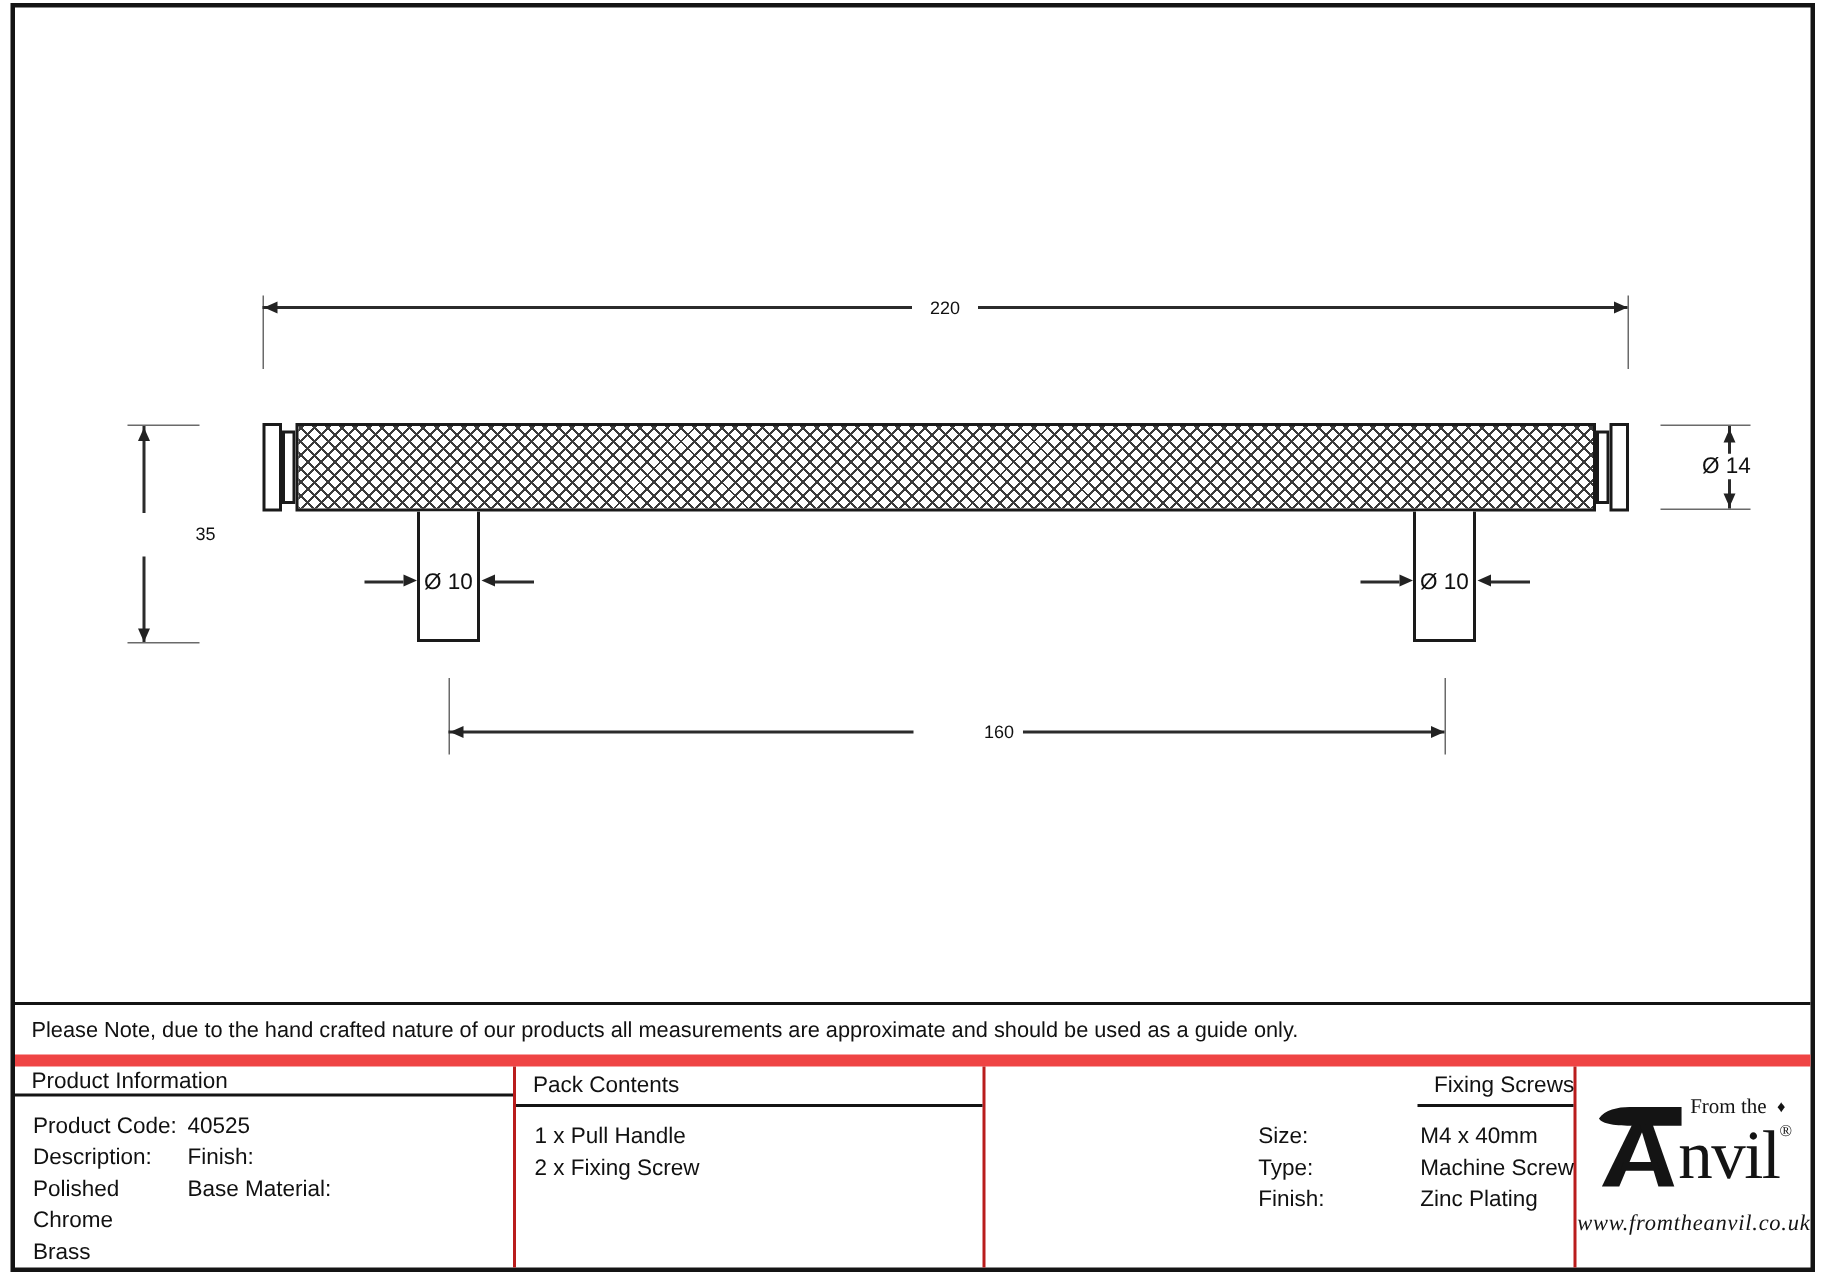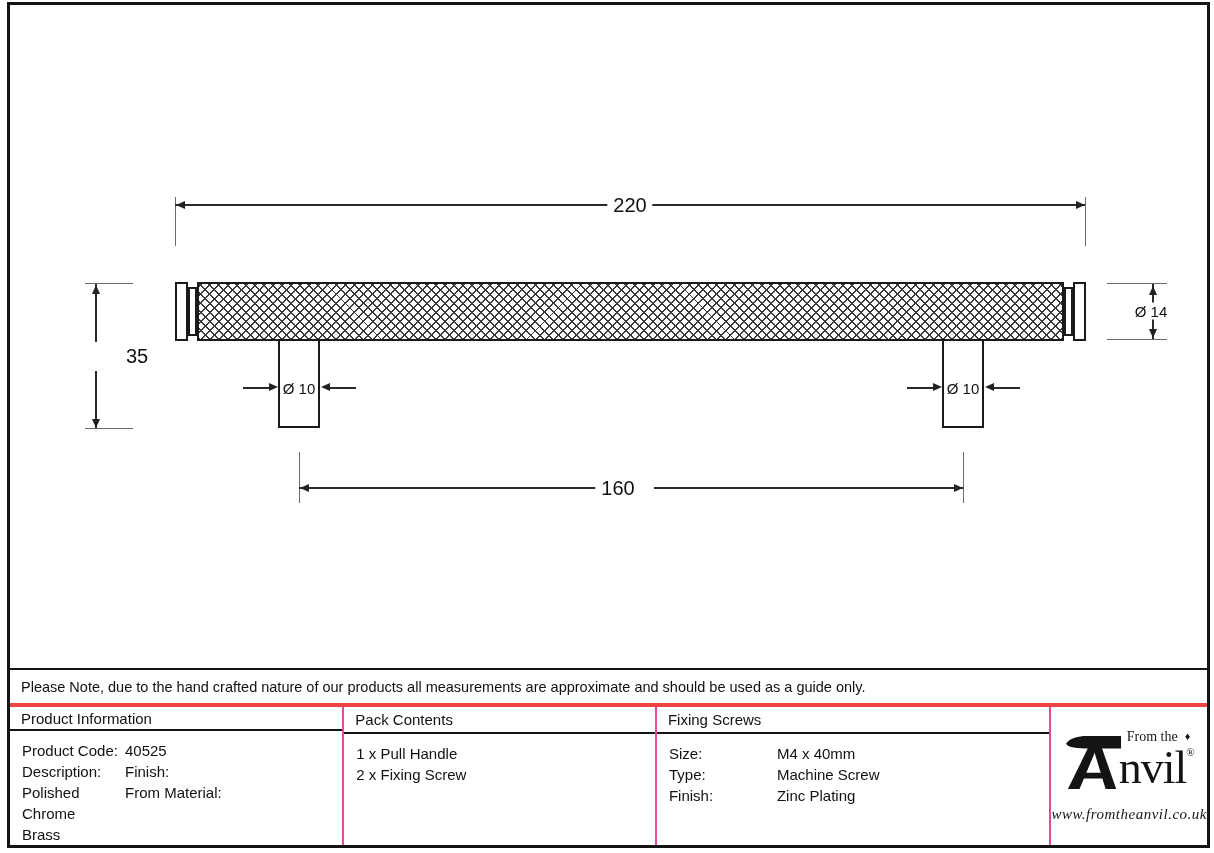--- a/index.html
+++ b/index.html
@@ -12,38 +12,38 @@
   .hline{position:absolute;height:1.5px;background:#2b2b2b;}
   .vline{position:absolute;width:1.5px;background:#2b2b2b;}
   .ext-h{position:absolute;height:1px;background:#6a6a6a;}
   .ext-v{position:absolute;width:1px;background:#6a6a6a;}
   .arr{position:absolute;width:0;height:0;border-style:solid;}
   .arr.left {border-width:4px 9px 4px 0;border-color:transparent #222 transparent transparent;}
   .arr.right{border-width:4px 0 4px 9px;border-color:transparent transparent transparent #222;}
   .arr.up   {border-width:0 4px 9px 4px;border-color:transparent transparent #222 transparent;}
   .arr.down {border-width:9px 4px 0 4px;border-color:#222 transparent transparent transparent;}
   .dim-label{position:absolute;transform:translate(-50%,-50%);background:#fff;
-        padding:0 6px;font-size:20px;white-space:nowrap;}
+        padding:0 6px;font-size:12px;white-space:nowrap;}
   .dim-label.small{font-size:15px;padding:0 2px;}
 
   .outline{position:absolute;border:2px solid #1a1a1a;background:#fff;box-sizing:border-box;}
   .knurl{position:absolute;border:2px solid #1a1a1a;box-sizing:border-box;background-color:#fff;
         background-image:
           repeating-linear-gradient(45deg,#3a3a3a 0 1.4px,transparent 1.4px 6.4px),
           repeating-linear-gradient(-45deg,#3a3a3a 0 1.4px,transparent 1.4px 6.4px);}
   .post{border-top:none;}
 
   
   .bottom{position:absolute;left:10px;top:668px;width:1197px;height:177px;
         border-top:2px solid #141414;box-sizing:border-box;display:flex;flex-direction:column;}
-  .note-row{height:33px;border-bottom:4px solid #ef4444;display:flex;align-items:center;
+  .note-row{height:33px;border-bottom:8px solid #ef4444;display:flex;align-items:center;
         padding-left:11px;font-size:14.5px;box-sizing:content-box;}
   .cols{flex:1;display:flex;min-height:0;}
-  .col{box-sizing:border-box;border-right:2px solid #ec4899;display:flex;flex-direction:column;}
-  .col1{width:339px;} .col2{width:317px;} .col3{width:400px;}
+  .col{box-sizing:border-box;border-right:2px solid #b91c1c;display:flex;flex-direction:column;}
+  .col1{width:339px;} .col2{width:317px;} .col3{width:400px;align-items:flex-end;}
   .logo-col{flex:1;display:flex;flex-direction:column;align-items:center;justify-content:center;}
   .col-header{height:25px;border-bottom:2px solid #141414;display:flex;align-items:center;
         padding-left:11px;font-size:15px;}
   .col-body{padding:9px 0 0 12px;font-size:15px;line-height:21px;}
   .kv{display:grid;grid-template-columns:103px 1fr;column-gap:0;}
   .col3 .kv{grid-template-columns:108px 1fr;}
   .item-line{display:block;}
 
   
   .logo-wrap{display:flex;flex-direction:column;align-items:center;}
@@ -109,40 +109,40 @@
     <div class="hline" style="left:994px;top:387px;width:26px;"></div>
     <div class="arr left" style="left:985px;top:383px;"></div>
     <span class="dim-label small" style="left:963px;top:388px;">Ø 10</span>
 
     <div class="ext-v" style="left:299px;top:452px;height:51px;"></div>
     <div class="ext-v" style="left:963px;top:452px;height:51px;"></div>
     <div class="hline" style="left:299px;top:487px;width:310px;"></div>
     <div class="hline" style="left:654px;top:487px;width:309px;"></div>
     <div class="arr left" style="left:300px;top:484px;"></div>
     <div class="arr right" style="left:954px;top:484px;"></div>
-    <span class="dim-label" style="left:618px;top:488px;">160</span>
+    <span class="dim-label" style="left:666px;top:488px;">160</span>
   </div>
 
   <div class="bottom">
     <div class="note-row">
       <span>Please Note, due to the hand crafted nature of our products all measurements are approximate and should be used as a guide only.</span>
     </div>
     <div class="cols">
 
       <div class="col col1">
         <div class="col-header">
           <span>Product Information</span>
         </div>
         <div class="col-body kv">
           <span>Product Code:</span>
           <span>40525</span>
           <span>Description:</span>
           <span>Finish:</span>
           <span>Polished Chrome</span>
-          <span>From Material:</span>
+          <span>Base Material:</span>
           <span>Brass</span>
         </div>
       </div>
 
       <div class="col col2">
         <div class="col-header">
           <span>Pack Contents</span>
         </div>
         <div class="col-body">
           <span class="item-line">1 x Pull Handle</span>

